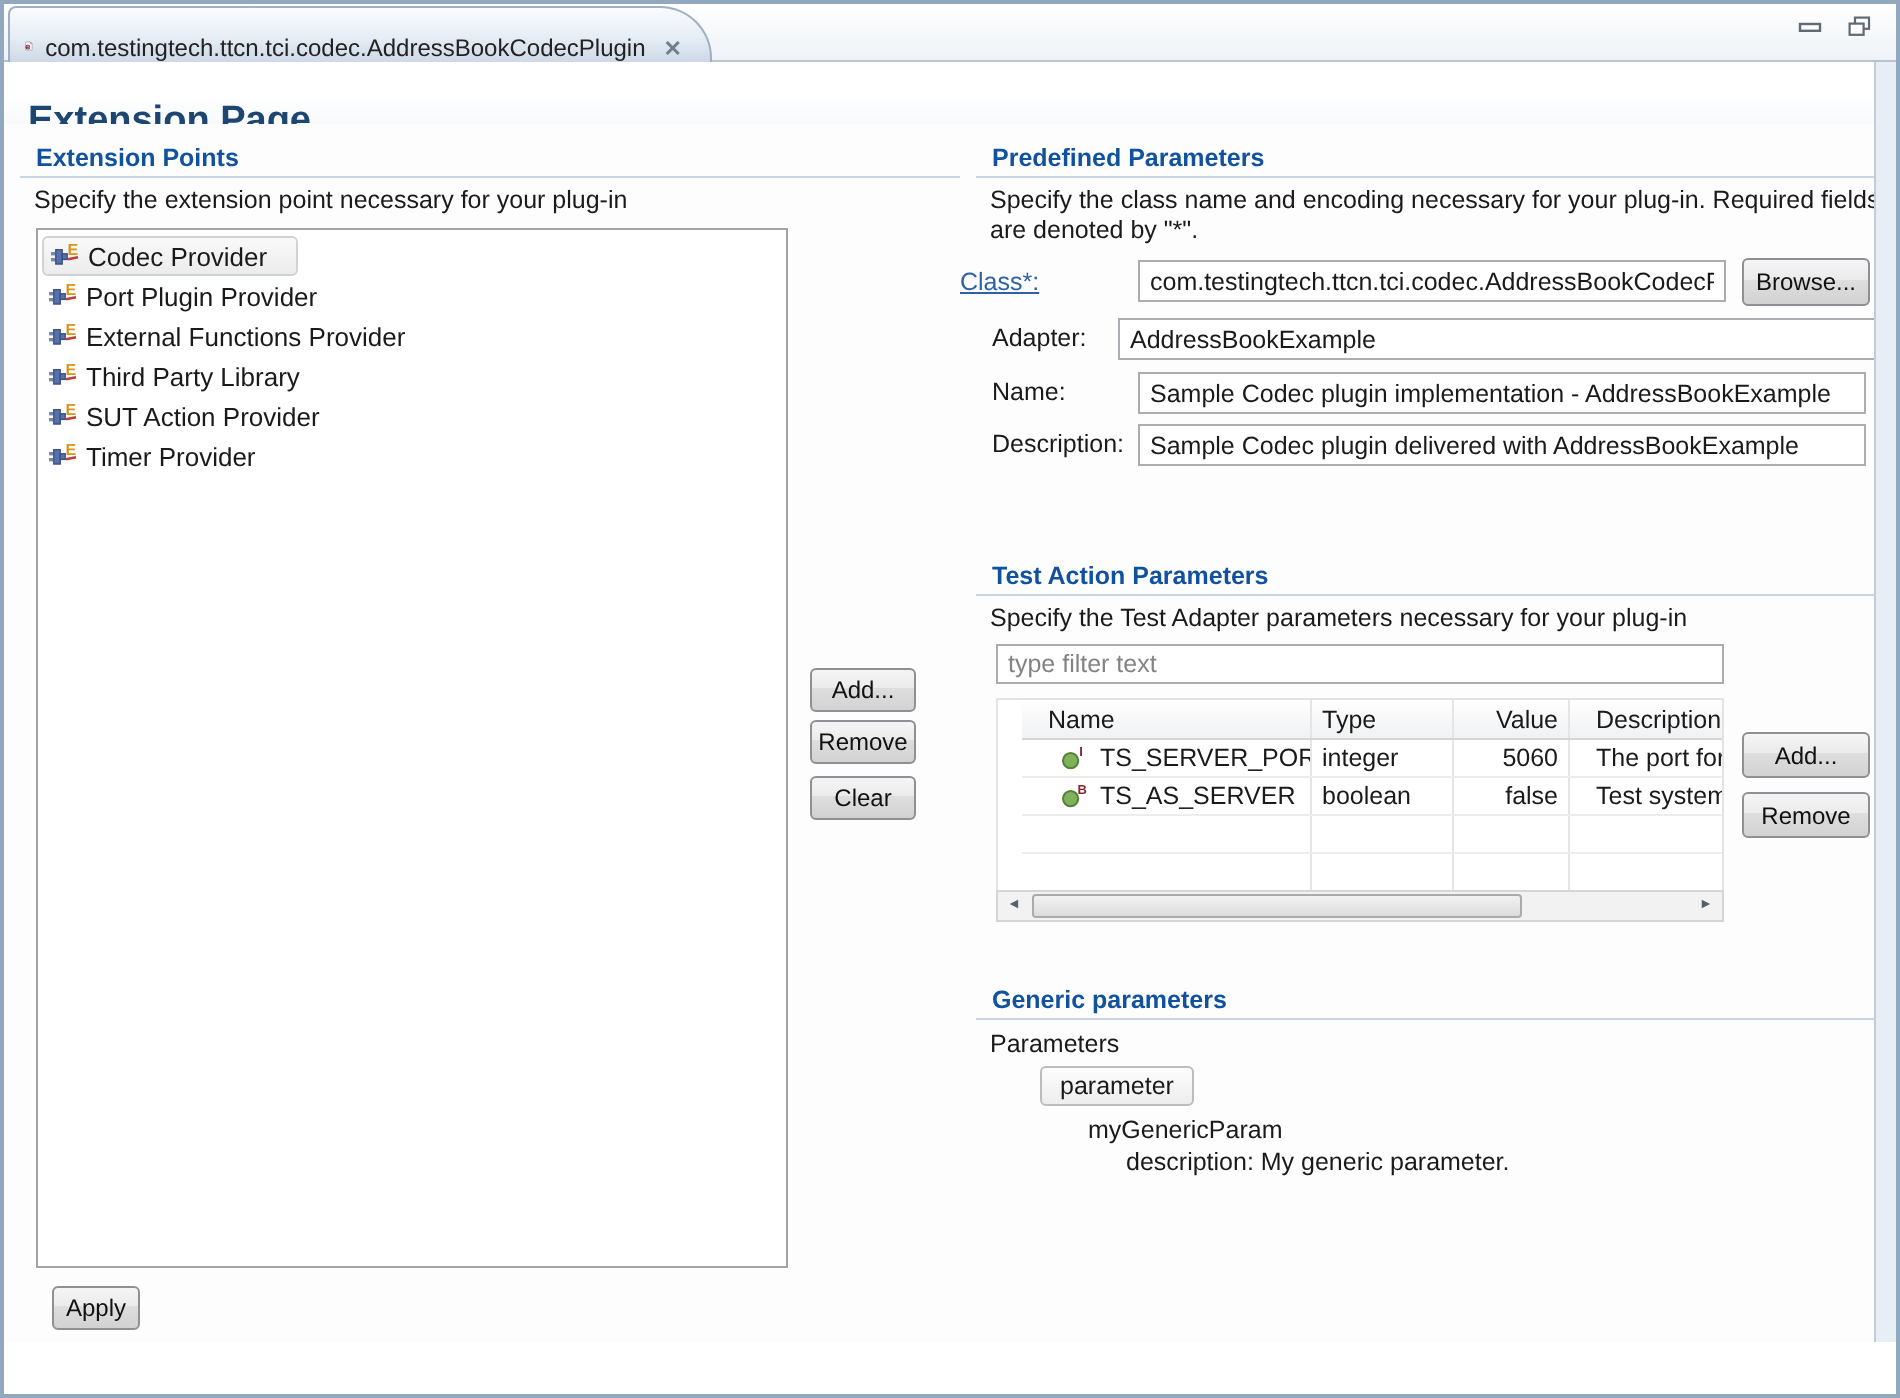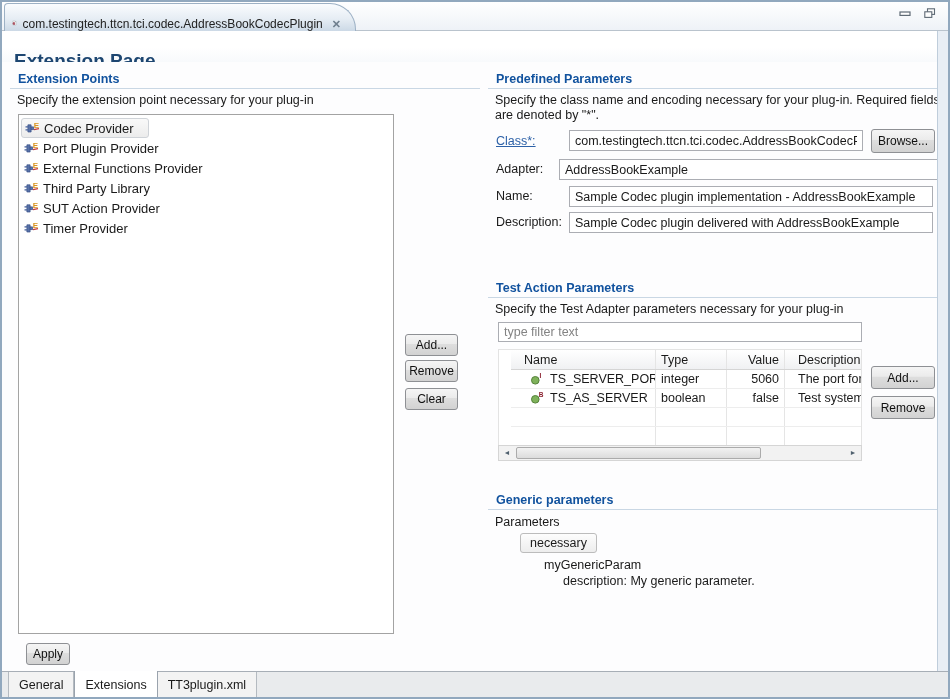--- a/index.html
+++ b/index.html
@@ -206,21 +206,21 @@
 
   <div class="btn mid-add">Add...</div>
   <div class="btn mid-remove">Remove</div>
   <div class="btn mid-clear">Clear</div>
   <div class="btn apply-btn">Apply</div>
 
   <div class="sec-title" style="left:494px; top:70px;">Predefined Parameters</div>
   <div class="sec-rule" style="left:486px; top:86px; width:450px;"></div>
   <div class="sec-desc" style="left:493px; top:91px; width:446px; white-space:normal; line-height:15px;">Specify the class name and encoding necessary for your plug-in. Required fields are denoted by "*".</div>
 
-  <div class="flabel link" style="left:494px; top:132px;">Class*:</div>
+  <div class="flabel link" style="left:478px; top:132px;">Class*:</div>
   <input class="tinput" style="left: 567px; top: 128px; width: 294px;" value="com.testingtech.ttcn.tci.codec.AddressBookCodecProv">
   <div class="btn browse-btn">Browse...</div>
 
   <div class="flabel" style="left:494px; top:160px;">Adapter:</div>
   <input class="tinput" style="left: 557px; top: 157px; width: 392px;" value="AddressBookExample">
 
   <div class="flabel" style="left:494px; top:187px;">Name:</div>
   <input class="tinput" style="left: 567px; top: 184px; width: 364px;" value="Sample Codec plugin implementation - AddressBookExample">
 
   <div class="flabel" style="left:494px; top:213px;">Description:</div>
@@ -282,25 +282,20 @@
     <span class="hs-thumb"></span>
     <span class="hs-arrow hs-right">►</span>
   </div>
 
   <div class="btn add2">Add...</div>
   <div class="btn rem2">Remove</div>
 
   <div class="sec-title" style="left:494px; top:491px;">Generic parameters</div>
   <div class="sec-rule" style="left:486px; top:507px; width:450px;"></div>
   <div class="plain" style="left:493px; top:513px;">Parameters</div>
-  <div class="param-chip">necessary</div>
+  <div class="param-chip">parameter</div>
   <div class="plain" style="left:542px; top:556px;">myGenericParam</div>
   <div class="plain" style="left:561px; top:572px;">description: My generic parameter.</div>
 
   <div class="vstrip"></div>
 
-  <div class="btabs">
-    <div class="btab">General</div>
-    <div class="btab active">Extensions</div>
-    <div class="btab">TT3plugin.xml</div>
-  </div>
 
 </div>
 
 </body></html>

